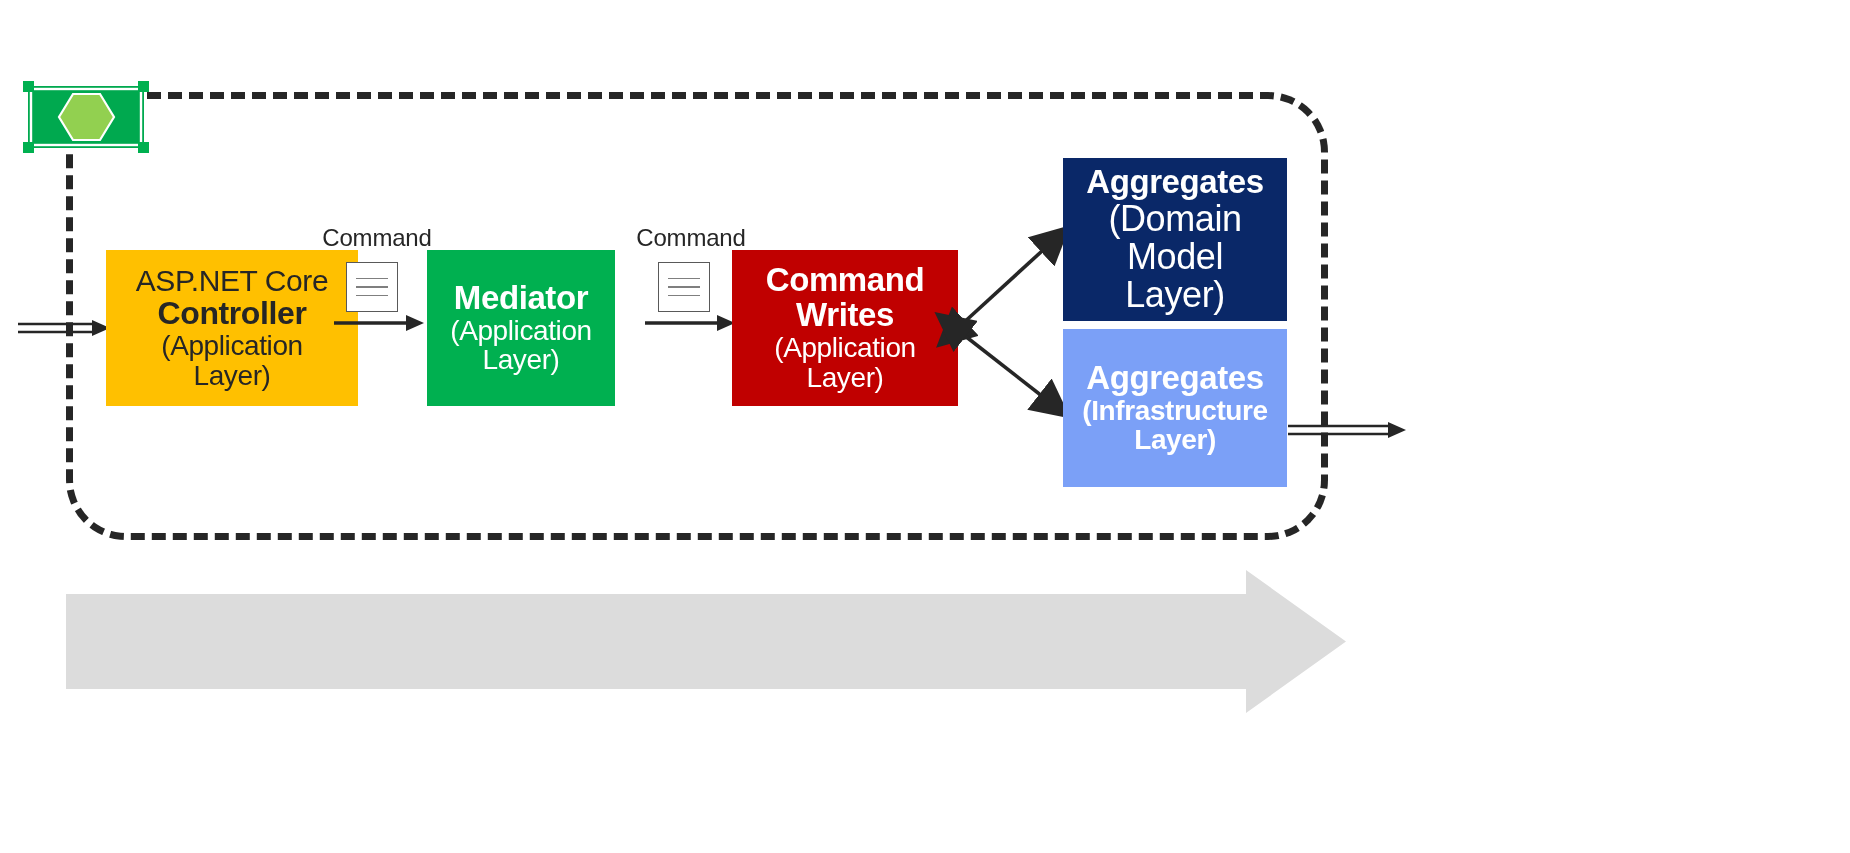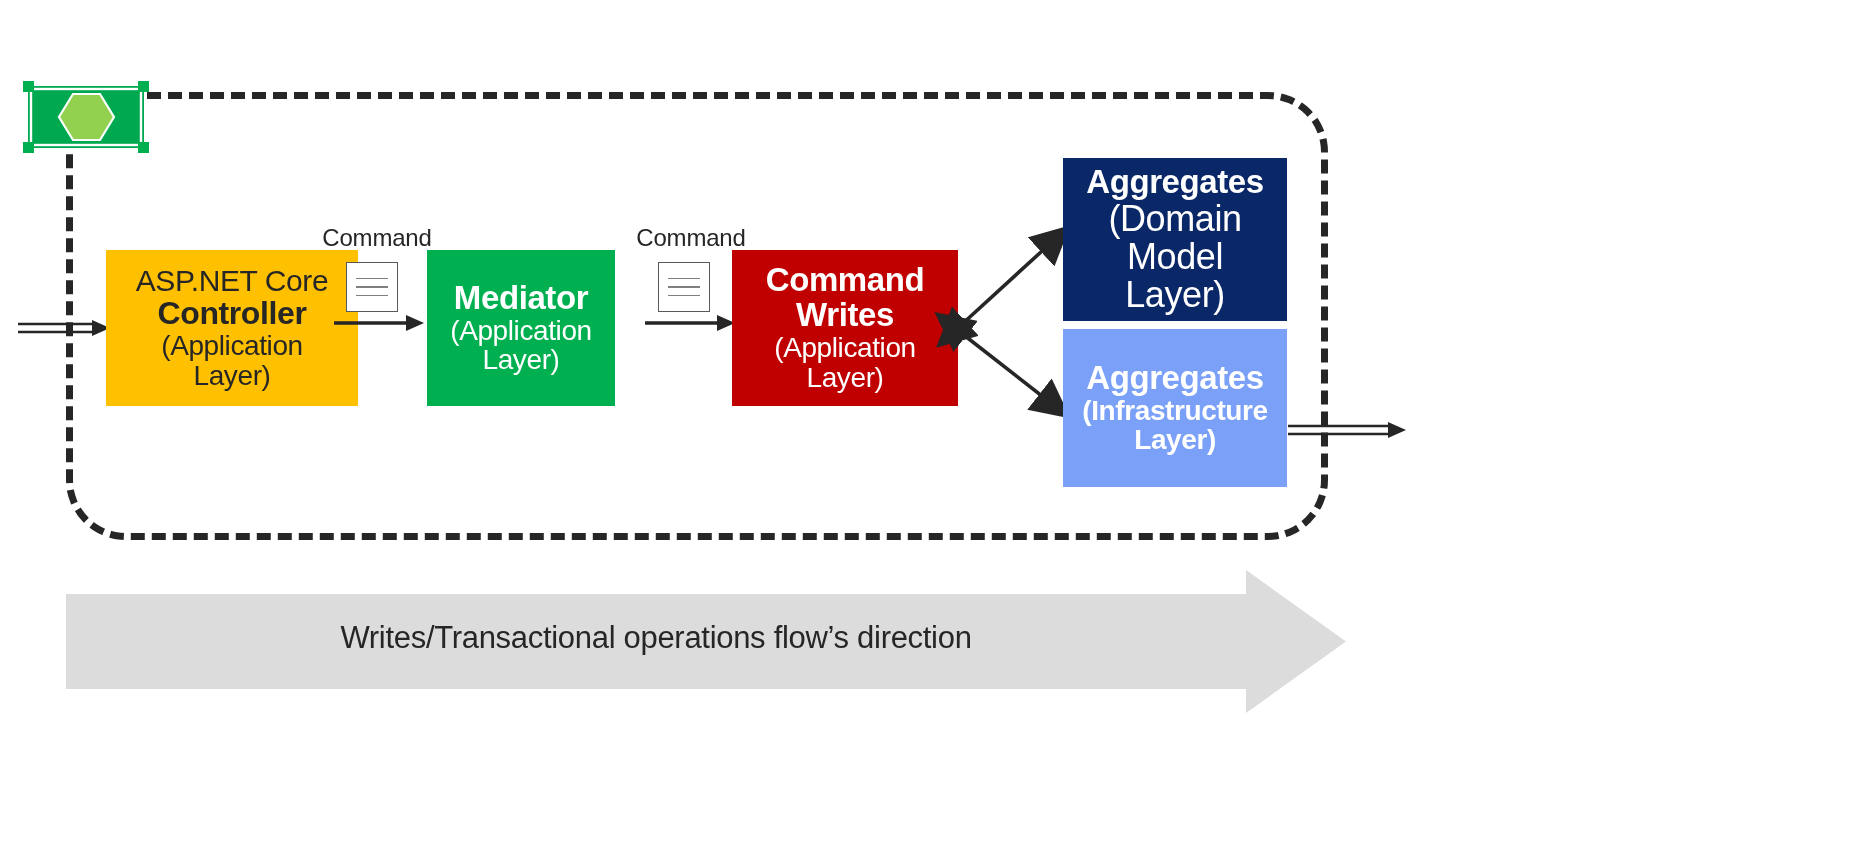--- a/index.html
+++ b/index.html
@@ -193,16 +193,15 @@
     <line x1="0" y1="6" x2="104" y2="6" stroke="#262626" stroke-width="2.6"></line>
     <line x1="0" y1="14" x2="104" y2="14" stroke="#262626" stroke-width="2.6"></line>
     <polygon points="100,2 118,10 100,18" fill="#262626"></polygon>
   </svg>
 
 
   <div class="abs" style="left:66px;top:570px;width:1280px;height:143px;">
     <svg width="1280" height="143" viewBox="0 0 1280 143">
       <polygon points="0,24 1180,24 1180,0 1280,71.5 1180,143 1180,119 0,119" fill="#DCDCDC"></polygon>
     </svg>
-    <div class="flow-text" style="left:0;top:50px;width:1180px;text-align:center;">Writes/Transactional operations flow’s direction</div>
   </div>
 
 </div>
 
 </body></html>

